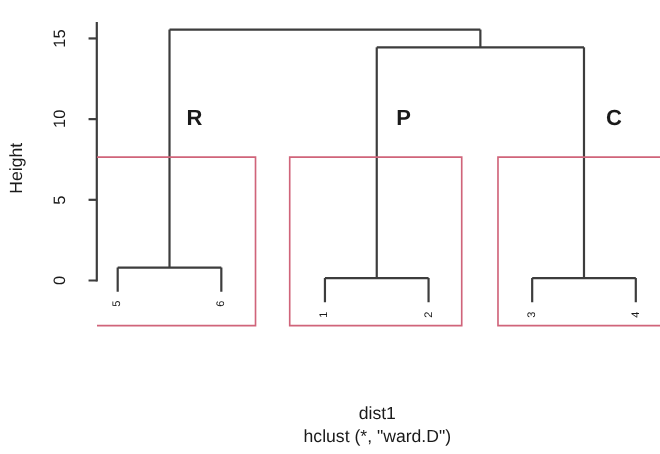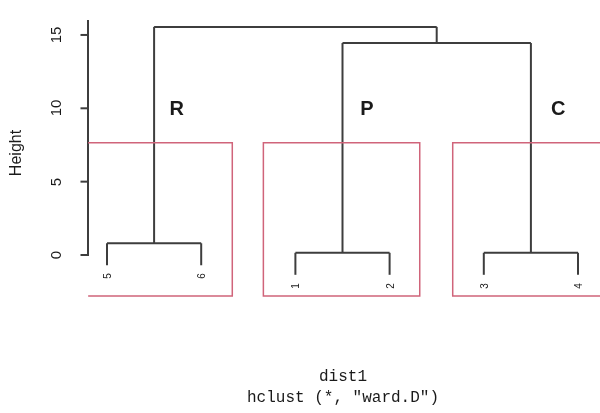--- a/index.html
+++ b/index.html
@@ -12,21 +12,21 @@
     overflow:hidden;
   }
   svg{position:absolute;left:0;top:0;}
   .lbl{position:absolute;white-space:nowrap;color:#1a1a1a;}
   .rot{transform:translate(-50%,-50%) rotate(-90deg);}
   .ctr{transform:translate(-50%,-50%);}
   .ylabel{font-size:16px;}
   .tick-label{font-size:15px;}
   .leaf-label{font-size:10px;}
   .cluster-letter{position:absolute;font-size:20px;font-weight:600;transform:translate(-50%,-50%);white-space:nowrap;}
-  .xlabel{font-size:16px;text-align:left;font-family:Liberation Mono, monospace;}
+  .xlabel{font-size:16px;text-align:left;}
 </style>
 </head>
 <body>
 
 <div class="canvas">
   <svg id="plot-svg" width="600" height="413">
       <line x1="88" y1="20" x2="88" y2="256" stroke="#3d3d3d" stroke-width="2"></line>
       <line x1="80.5" y1="255" x2="88" y2="255" stroke="#3d3d3d" stroke-width="2"></line>
       <line x1="80.5" y1="181.65" x2="88" y2="181.65" stroke="#3d3d3d" stroke-width="2"></line>
       <line x1="80.5" y1="108.30000000000001" x2="88" y2="108.30000000000001" stroke="#3d3d3d" stroke-width="2"></line>

